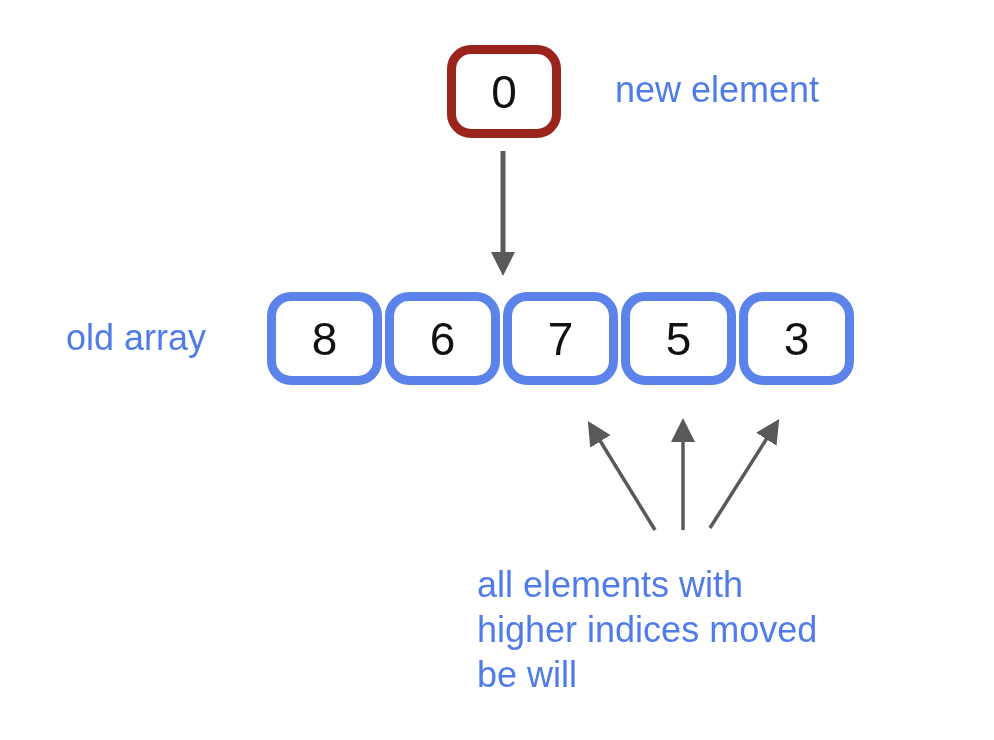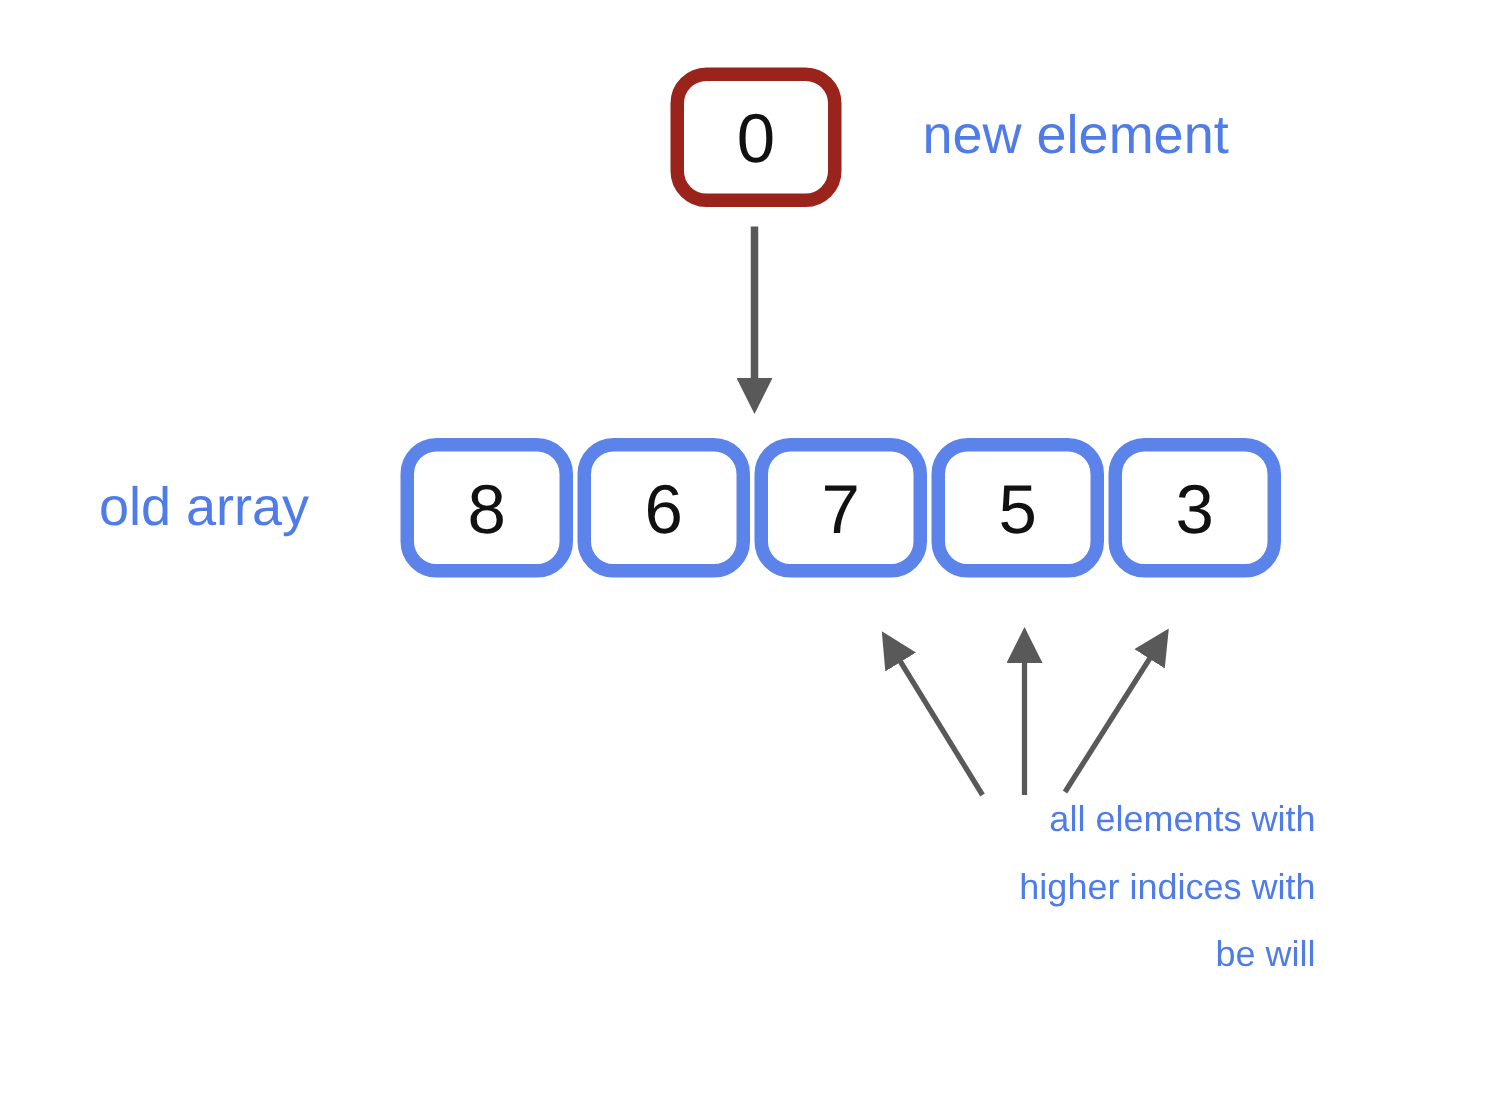--- a/index.html
+++ b/index.html
@@ -42,23 +42,23 @@
   }
   .array-cell{
     width:115px;height:93px;box-sizing:border-box;
     border:9px solid var(--blue-border);border-radius:24px;background:#ffffff;
     display:flex;align-items:center;justify-content:center;
     font-size:46px;color:var(--num-black);
   }
 
   
   .caption{
-    position:absolute;left:477px;top:524px;width:400px;
-    text-align:right;color:var(--blue-text);
-    font-size:24px;line-height:45px;
+    position:absolute;left:477px;top:562px;width:400px;
+    text-align:left;color:var(--blue-text);
+    font-size:36px;line-height:45px;
   }
 </style>
 </head>
 <body>
 
 <div class="stage">
 
   <svg class="arrows-svg" viewBox="0 0 994 740" xmlns="http://www.w3.org/2000/svg" aria-hidden="true">
     <defs>
       <marker id="ah" markerUnits="userSpaceOnUse" markerWidth="24" markerHeight="24" viewBox="0 0 10 10" refX="7.5" refY="5" orient="auto">
@@ -99,17 +99,17 @@
     <div class="array-cell">
       <span>5</span>
     </div>
     <div class="array-cell">
       <span>3</span>
     </div>
   </div>
 
   <div class="caption">
     <div>all elements with</div>
-    <div>higher indices with</div>
+    <div>higher indices moved</div>
     <div>be will</div>
   </div>
 
 </div>
 
 </body></html>

